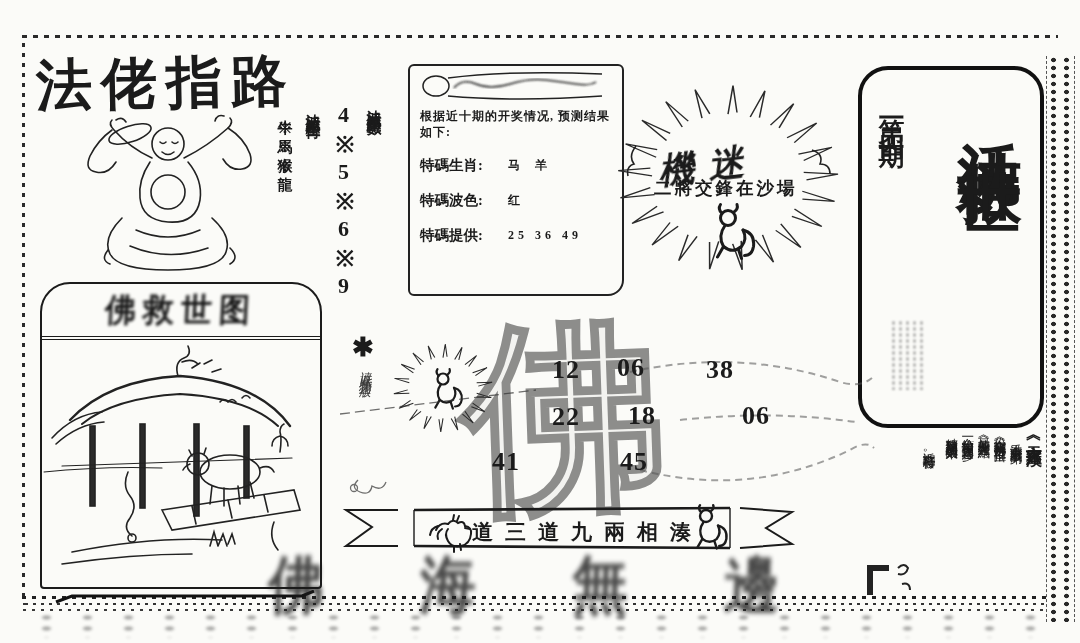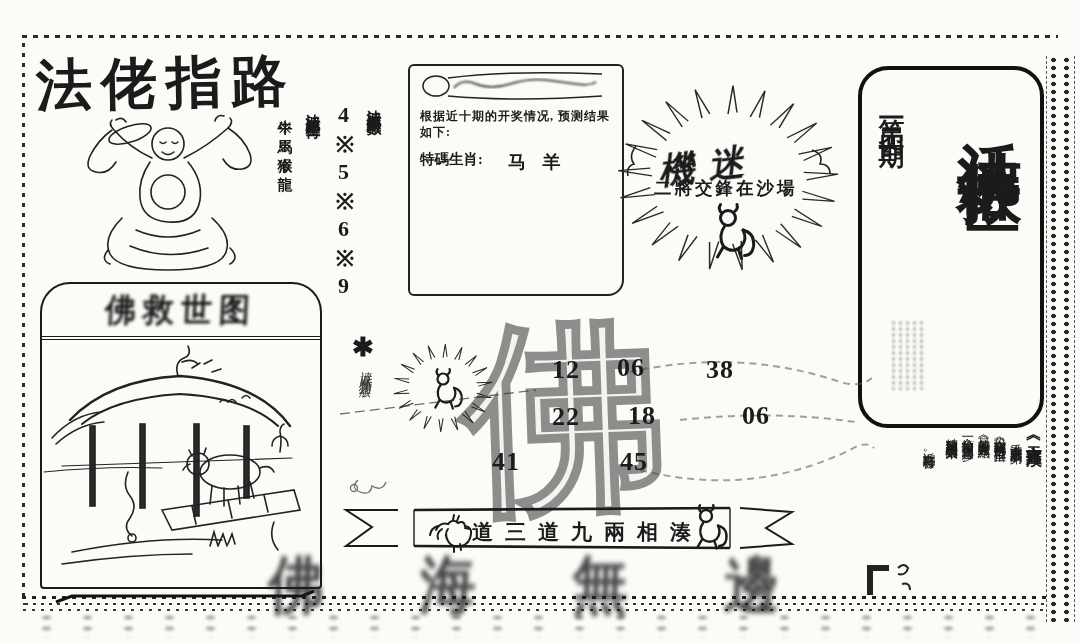--- a/index.html
+++ b/index.html
@@ -28,23 +28,23 @@
   .col-label{font-size:15px;font-weight:700;letter-spacing:2px;}
   .col-digits{font-size:22px;font-weight:700;letter-spacing:1px;line-height:1;}
   .pic-box{border:2px solid #1b1b1b;border-radius:30px 30px 4px 4px;}
   .pic-head{border-bottom:4px double #1b1b1b;height:52px;display:flex;align-items:center;justify-content:center;}
   .smudged{filter:blur(1.7px) contrast(1.8);font-weight:900;font-size:31px;letter-spacing:7px;opacity:.92;
      transform:skewX(-3deg) scaleY(1.05);}
 
   
   .pred-box{border:2px solid #222;border-radius:6px 6px 16px 6px;background:#fbfbf8;}
   .pred-intro{font-size:12px;font-weight:700;line-height:1.35;letter-spacing:1px;}
-  .pred-row{display:flex;align-items:flex-start;margin-top:10px;}
+  .pred-row{display:flex;align-items:center;margin-top:16px;}
   .pred-label{font-size:14.5px;font-weight:700;width:88px;flex:0 0 auto;}
-  .pred-value{font-size:18px;font-weight:700;letter-spacing:6px;white-space:nowrap;}
+  .pred-value{font-size:12px;font-weight:700;letter-spacing:6px;white-space:nowrap;}
 
   
   .riddle-hand{font-size:36px;font-weight:700;font-style:italic;transform:rotate(-7deg);letter-spacing:14px;
      filter:blur(.3px);}
   .riddle-verse{font-size:17.5px;font-weight:800;letter-spacing:3px;}
 
   
   .mid-banner{border:2px solid #333;border-radius:4px/14px;display:flex;align-items:center;justify-content:center;}
   .mid-banner span{font-size:19px;font-weight:700;letter-spacing:13px;}
   .ribbon-text{font-size:21px;font-weight:800;letter-spacing:12px;}
@@ -154,20 +154,28 @@
         <ellipse cx="16" cy="20" rx="13" ry="10"></ellipse>
         <path d="M28 12 Q90 4 182 8 M28 30 Q96 36 182 30"></path>
         <path d="M34 22 q8 -10 22 -4 t34 0 t36 -4 t30 4 t20 -2" filter="url(#blur1)"></path>
       </g>
     </svg>
     <div class="pred-intro">根据近十期的开奖情况, 预测结果如下:</div>
     <div class="pred-row">
       <span class="pred-label">特碼生肖:</span>
       <span class="pred-value">马 羊</span>
     </div>
+    <div class="pred-row">
+      <span class="pred-label">特碼波色:</span>
+      <span class="pred-value">红</span>
+    </div>
+    <div class="pred-row">
+      <span class="pred-label">特碼提供:</span>
+      <span class="pred-value" style="letter-spacing:4px;">25 36 49</span>
+    </div>
   </div>
 
   <svg class="abs" style="left:598px;top:58px;" width="260" height="240" viewBox="-130 -120 260 240">
     <defs>
       <path id="ray" d="M0,-76 L5,-110 L9,-78" fill="none"></path>
       <g id="monkey" fill="none" stroke="#1b1b1b" stroke-width="2" stroke-linecap="round">
         <circle cx="0" cy="-10" r="5"></circle>
         <path d="M-2,-5 Q-7,2 -3,9 Q3,14 9,9 Q13,4 10,-2"></path>
         <path d="M-3,9 L-7,16 M7,11 L9,17 M10,-2 Q18,0 17,9 Q16,15 11,15"></path>
         <path d="M-4,-13 q-3,-3 -1,-6 M4,-14 q3,-2 2,-5"></path>

